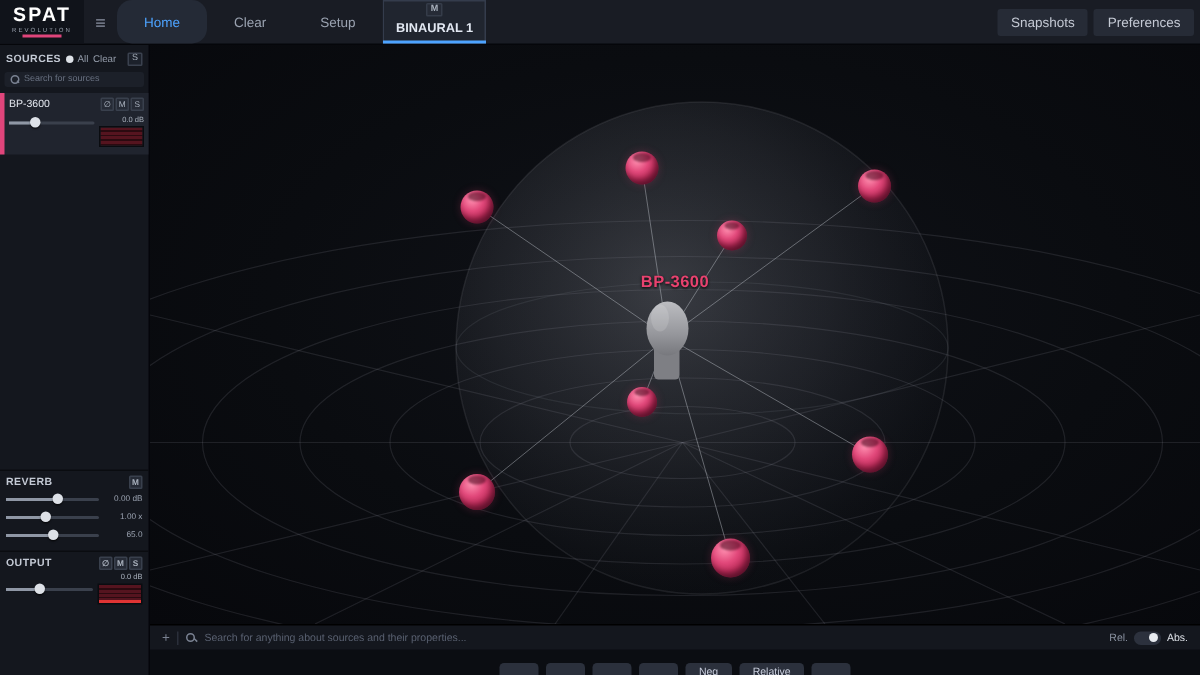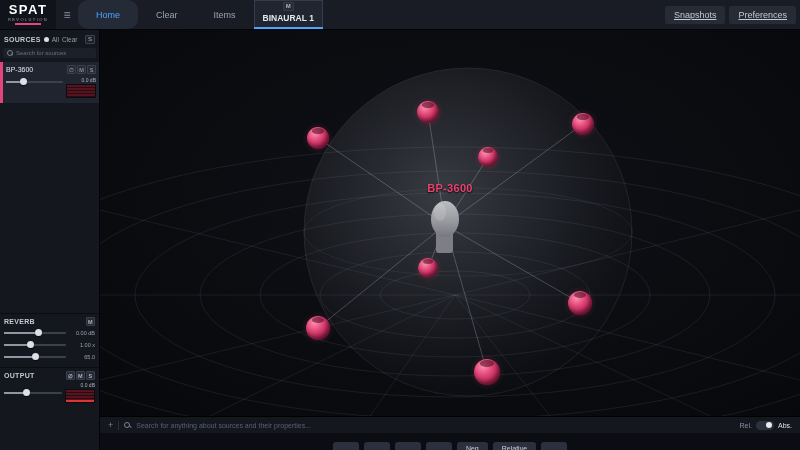--- a/index.html
+++ b/index.html
@@ -21,21 +21,21 @@
   .tab { display:flex; align-items:center; padding:0 18px; font-size:9px; color:#9aa2b0;border-radius:10px; }
   .tab.active { background:#242a36; color:#4da3ff; }
   .otab { display:flex; flex-direction:column; align-items:center; justify-content:flex-start;
     padding:2px 9px 0 9px; font-size:8.5px; color:#a8b0be; }
   .otab .badge { font-size:6px; line-height:7px; background:#262b36; border:1px solid #353c49; color:#aab2be;
     padding:0 2px; border-radius:1px; }
   .otab .lbl { margin-top:2px; white-space:nowrap; }
   .otab.sel { background:#20252f; box-shadow: inset 0 -2px 0 #4da3ff, inset 0 0 0 1px #343c4c; font-weight: bold; }
   .otab.sel .lbl { color:#e2e8f2; }
   .topright { margin-left:auto; display:flex; align-items:center; gap:4px; padding-right:4px; }
-  .topbtn { background:#262b36; border-radius:2px; font-size:9px; color:#c4c9d4; padding:4px 9px;text-decoration:underline; }
+  .topbtn { background:#262b36; border-radius:2px; font-size:9px; color:#c4c9d4; padding:4px 9px; }
 
   
   .sidebar { position:absolute; left:0; top:30px; width:100px; bottom:0; background:#14171e;
     border-right:1px solid #04050a; display:flex; flex-direction:column; padding-bottom:42px; z-index:20; }
   .srcHeader { display:flex; align-items:center; gap:3px; padding:5px 4px 4px 4px; }
   .srcHeader .title { font-weight:bold; font-size:7px; letter-spacing:.3px; color:#c3c9d4; }
   .dot { width:5px; height:5px; border-radius:50%; background:#dde1e7; }
   .mini { font-size:6.5px; color:#949caa; }
   .sbox { margin-left:auto; border:1px solid #3a414e; font-size:6px; line-height:7px; padding:0 2px;
     color:#aab2be; border-radius:1px; background:#1c212b; }
@@ -107,21 +107,21 @@
 
 <div class="topbar">
   <div class="logo">
     <div class="main">SPAT</div>
     <div class="sub">REVOLUTION</div>
     <div class="lbar"></div>
   </div>
   <div class="hamburger">≡</div>
   <div class="tab active">Home</div>
   <div class="tab">Clear</div>
-  <div class="tab">Items</div>
+  <div class="tab">Setup</div>
   <div class="otab sel">
     <div class="badge">M</div>
     <div class="lbl">BINAURAL 1</div>
   </div>
   <div class="topright">
     <div class="topbtn">Snapshots</div>
     <div class="topbtn">Preferences</div>
   </div>
 </div>
 

